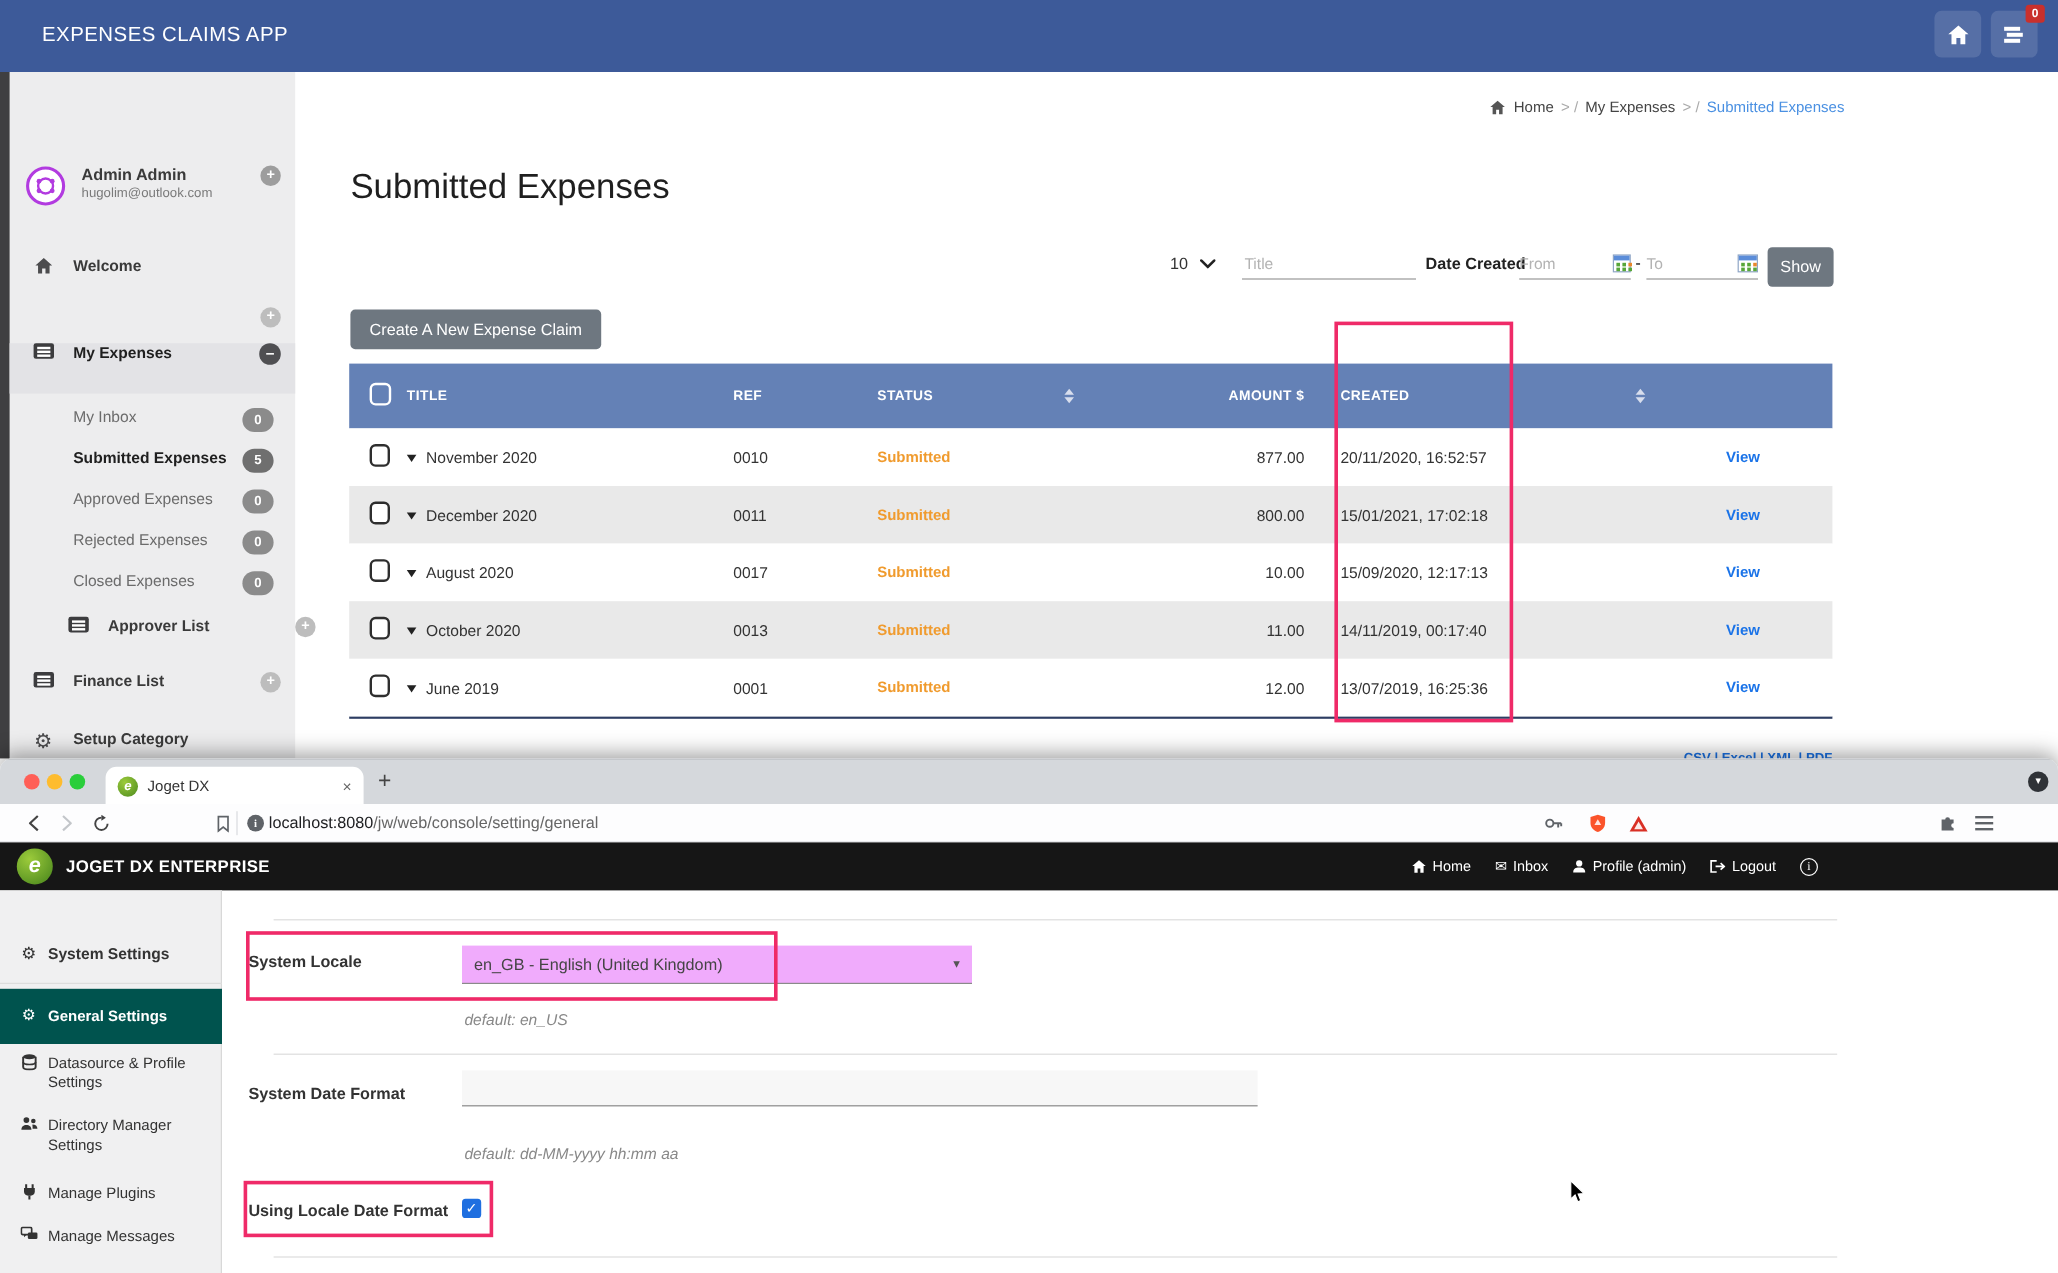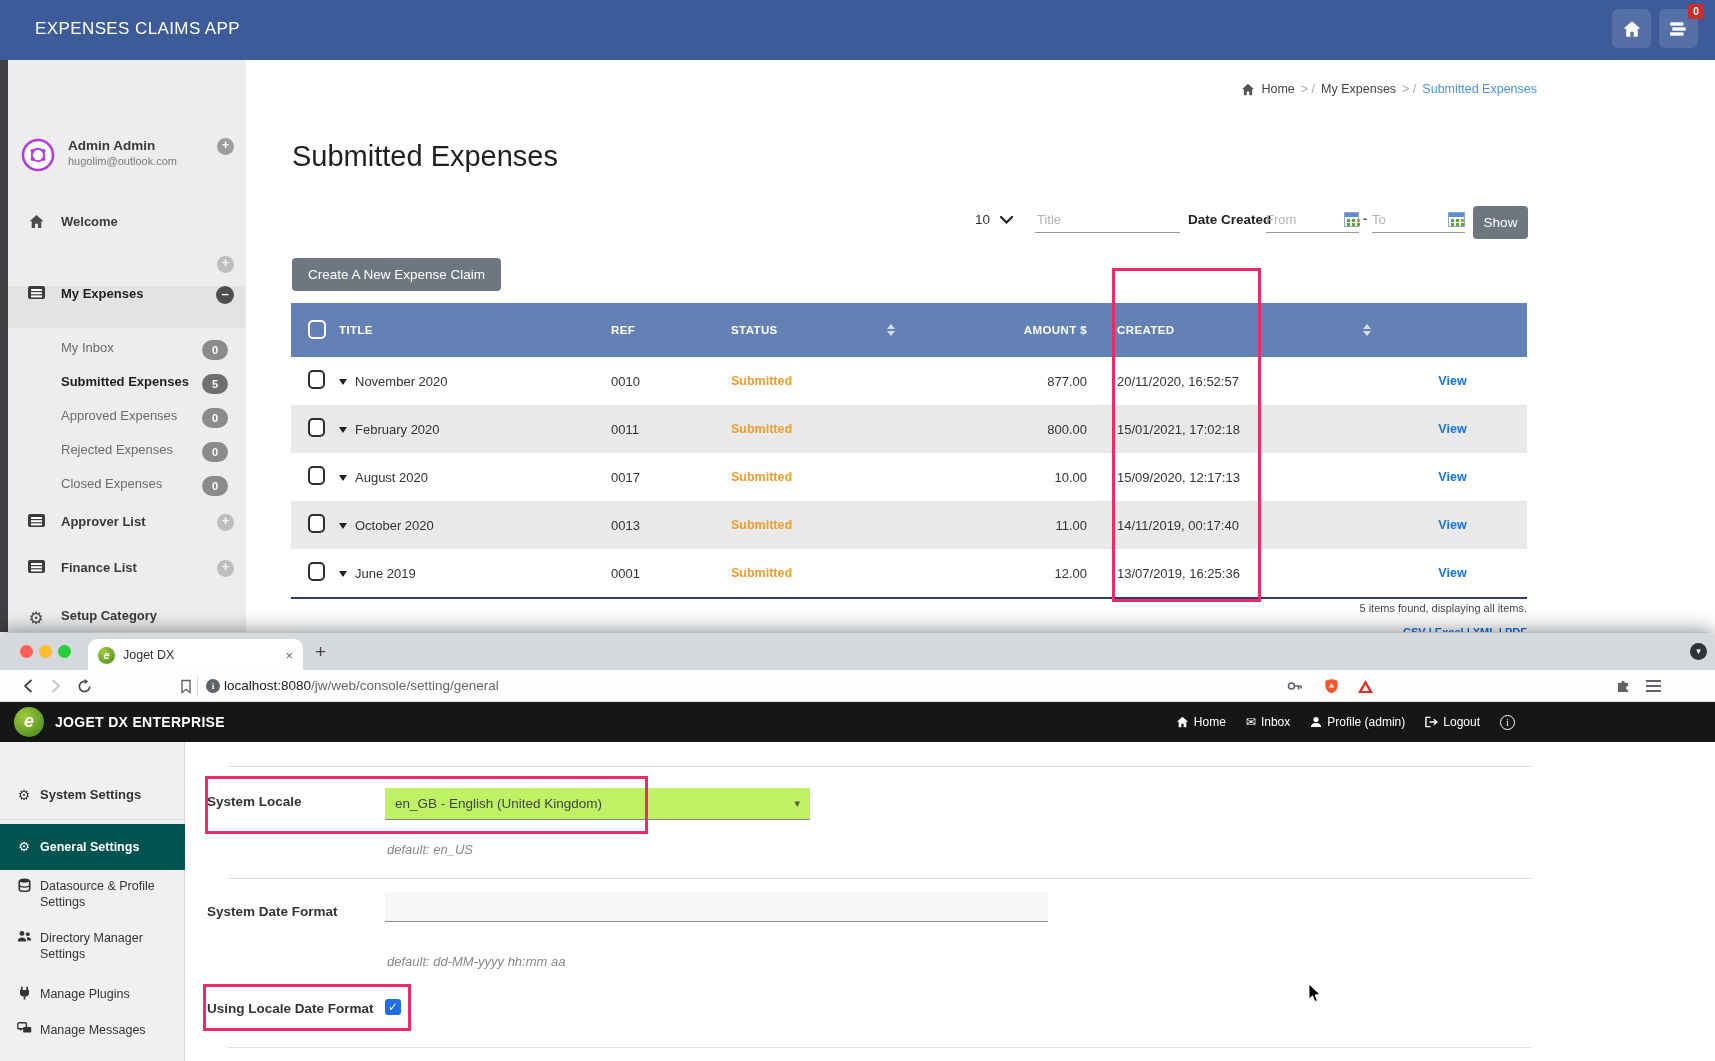--- a/index.html
+++ b/index.html
@@ -79,21 +79,21 @@
   .jmenu .mi{display:flex;align-items:center;gap:5px;}
   .jside{position:absolute;left:0;top:110px;width:185px;height:319px;background:#f0f0f1;border-right:1px solid #d8d8d8;}
   .jsrow{position:absolute;left:0;width:185px;display:flex;align-items:flex-start;padding:0 10px 0 14px;color:#333;font-size:12.5px;line-height:16px;}
   .jsrow .jico{width:20px;flex:none;margin-right:6px;display:inline-flex;justify-content:center;color:#333;}
   .jactive{background:#00534e;color:#fff;align-items:center;}
   .jactive .jico{color:#fff;}
   .jmain-hr{position:absolute;left:228px;width:1303px;height:1px;background:#ddd;}
   .flabel{position:absolute;left:207px;font-size:13.5px;font-weight:bold;color:#333;}
   .ffield{position:absolute;left:385px;background:#f7f7f7;border:none;border-bottom:1px solid #8a8a8a;font-size:13.5px;color:#444;outline:none;padding:0 10px;}
   .fdefault{position:absolute;left:387px;font-size:13px;color:#888;font-style:italic;}
-  .fselect{position:absolute;left:385px;width:425px;height:32px;background:#bef264;border-bottom:1px solid #8a8a8a;font-size:13.5px;color:#444;display:flex;align-items:center;padding:0 10px;}
+  .fselect{position:absolute;left:385px;width:425px;height:32px;background:#f0abfc;border-bottom:1px solid #8a8a8a;font-size:13.5px;color:#444;display:flex;align-items:center;padding:0 10px;}
   .fselect .chev{margin-left:auto;color:#555;font-size:11px;}
   .bluecb{position:absolute;left:385px;width:16px;height:16px;background:#1f6fe0;border-radius:3px;color:#fff;font-size:12px;font-weight:bold;text-align:center;line-height:16px;}
   svg{display:block;}
 </style>
 </head>
 <body>
 
 <div id="stage">
 
   <div id="app-top">
@@ -170,21 +170,21 @@
       </div>
       <div class="srow" style="top:382px;height:22px;">
         <span style="margin-left:53px;" class="sublabel">Rejected Expenses</span>
         <span class="badge">0</span>
       </div>
       <div class="srow" style="top:416px;height:22px;">
         <span style="margin-left:53px;" class="sublabel">Closed Expenses</span>
         <span class="badge">0</span>
       </div>
 
-      <div class="srow" style="top:454px;height:28px;">
+      <div class="srow" style="top:454px;height:28px;margin-left:29px;">
         <span class="sicon">
             <span class="listico"></span>
           </span>
         <span class="slabel">Approver List</span>
         <span class="pluscirc">+</span>
       </div>
       <div class="srow" style="top:500px;height:28px;">
         <span class="sicon">
             <span class="listico"></span>
           </span>
@@ -264,21 +264,21 @@
       <span class="rs">Submitted</span>
       <span></span>
       <span class="ra">877.00</span>
       <span class="rc">20/11/2020, 16:52:57</span>
       <span></span>
       <span class="rv">View</span>
     </div>
 
     <div class="ecols erow alt">
       <span><span class="cb"></span></span>
-      <span><span class="caret"></span><span class="rt">February 2020</span></span>
+      <span><span class="caret"></span><span class="rt">December 2020</span></span>
       <span class="rr">0011</span>
       <span class="rs">Submitted</span>
       <span></span>
       <span class="ra">800.00</span>
       <span class="rc">15/01/2021, 17:02:18</span>
       <span></span>
       <span class="rv">View</span>
     </div>
 
     <div class="ecols erow">
@@ -311,21 +311,20 @@
       <span class="rr">0001</span>
       <span class="rs">Submitted</span>
       <span></span>
       <span class="ra">12.00</span>
       <span class="rc">13/07/2019, 16:25:36</span>
       <span></span>
       <span class="rv">View</span>
     </div>
   </div>
     </div>
-    <div class="tfoot">5 items found, displaying all items.</div>
     <div class="texport">CSV | Excel | XML | PDF</div>
 
     <div class="annot" style="left:1112px;top:268px;width:149px;height:334px;"></div>
   </div>
 
   <div id="browser">
     <div class="tabbar">
       <span class="tlight" style="left:20px;background:#ff5f57;"></span>
       <span class="tlight" style="left:39px;background:#febc2e;"></span>
       <span class="tlight" style="left:58px;background:#2ace3b;"></span>

